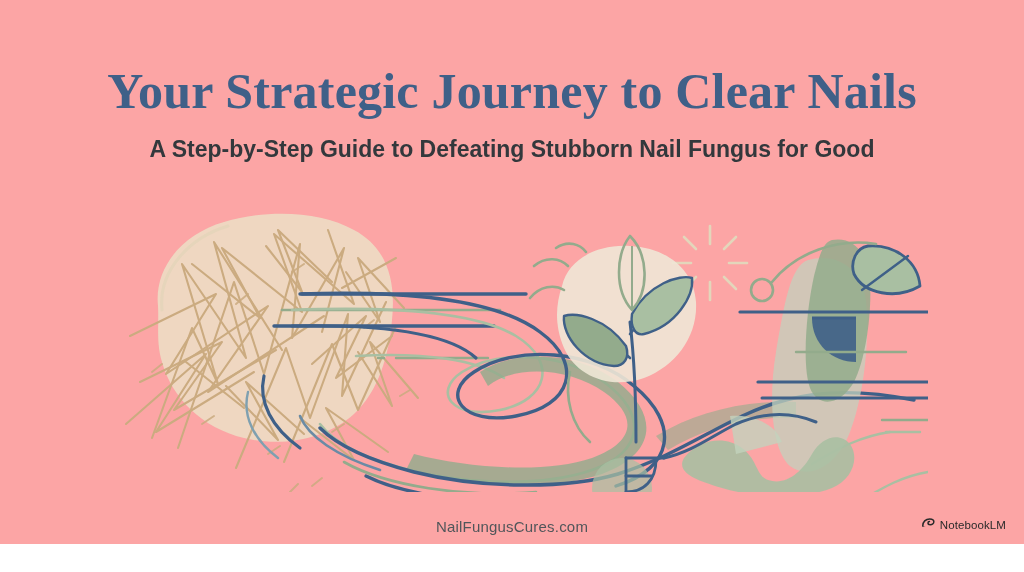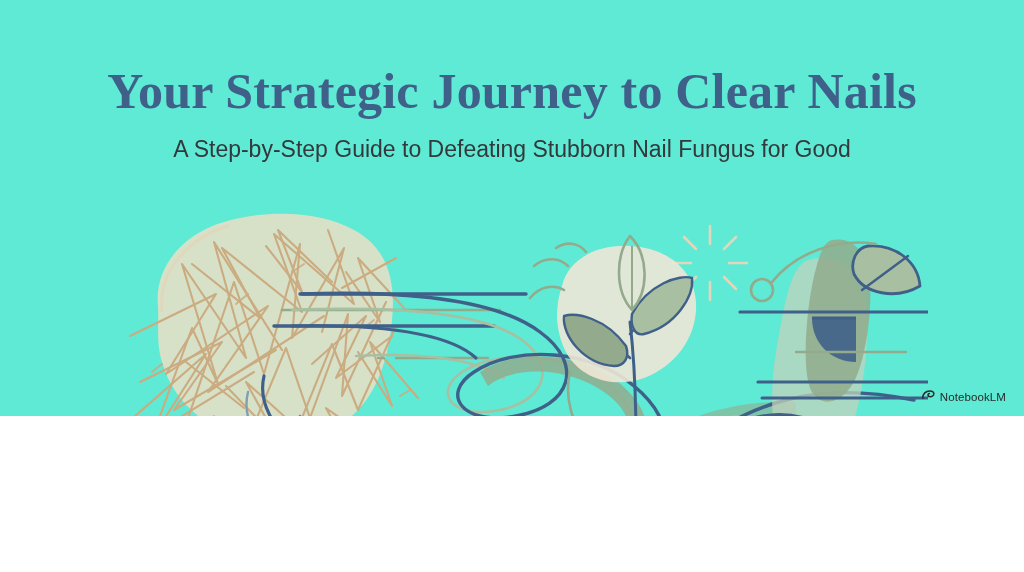--- a/index.html
+++ b/index.html
@@ -3,22 +3,22 @@
 <meta charset="utf-8">
 <style>
   html, body {
     margin: 0;
     padding: 0;
     background: #ffffff;
   }
   #slide {
     position: relative;
     width: 1024px;
-    height: 416px;
-    background: #5eead4;
+    height: 544px;
+    background: #fca5a5;
     overflow: hidden;
     font-family: "Liberation Sans", sans-serif;
   }
 
   
   #title {
     position: absolute;
     left: 0;
     top: 62px;
     width: 1024px;
@@ -30,21 +30,21 @@
     color: #3f6088;
     white-space: nowrap;
   }
   #subtitle {
     position: absolute;
     left: 0;
     top: 136px;
     width: 1024px;
     text-align: center;
     font-family: "Liberation Sans", sans-serif;
-    font-weight: normal;
+    font-weight: bold;
     font-size: 23px;
     color: #33383c;
     white-space: nowrap;
   }
 
   
   #illustration {
     position: absolute;
     left: 96px;
     top: 186px;
@@ -276,20 +276,21 @@
         <path d="M530 306 C548 306 560 294 560 274"></path>
       </g>
 
       <g fill="none" stroke="#3f6088" stroke-width="3" stroke-linecap="round">
         <path d="M568 272 C596 266 616 250 640 238 C668 226 696 226 720 236"></path>
       </g>
 
     </svg>
   </div>
 
+  <div id="footer-url">NailFungusCures.com</div>
 
   <div id="watermark">
     <span>
       <svg width="14" height="14" viewBox="0 0 24 24">
         <path d="M3 17 C3 10 8 5 15 5 C19 5 22 7 22 10 C22 13 19 15 16 15
                  C14 15 12 14 12 12 C12 10.5 13 9.5 14.5 9.5" fill="none" stroke="#2a2a2a" stroke-width="2.6" stroke-linecap="round"></path>
         <path d="M3 17 L3 19 L11 19 C7 19 4 18 3 17 Z" fill="#2a2a2a"></path>
       </svg>
     </span>
     <span class="wm-label">NotebookLM</span>

